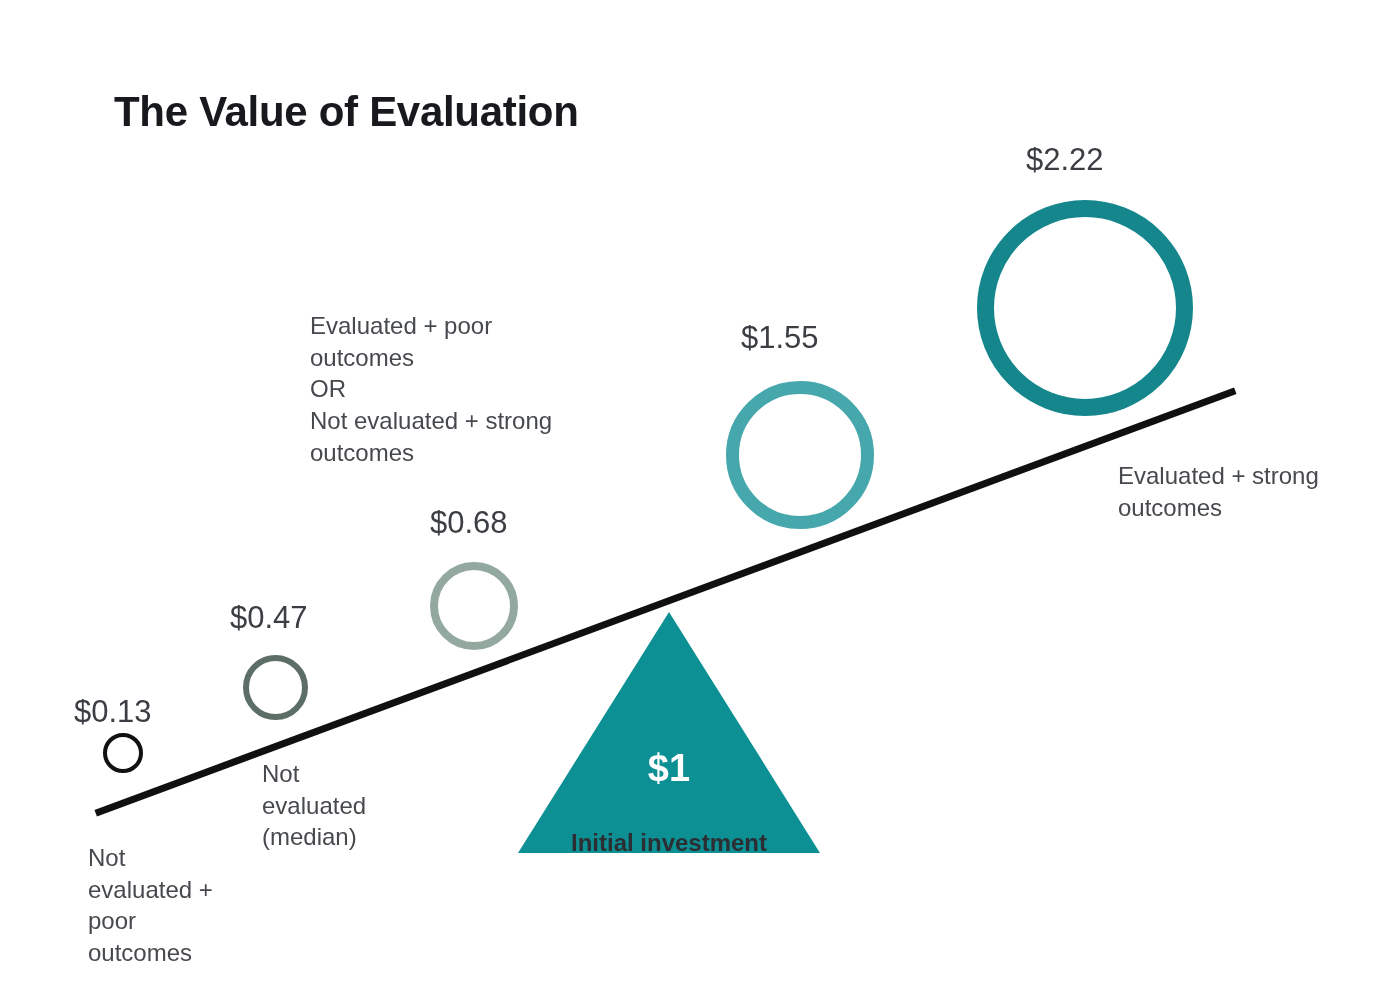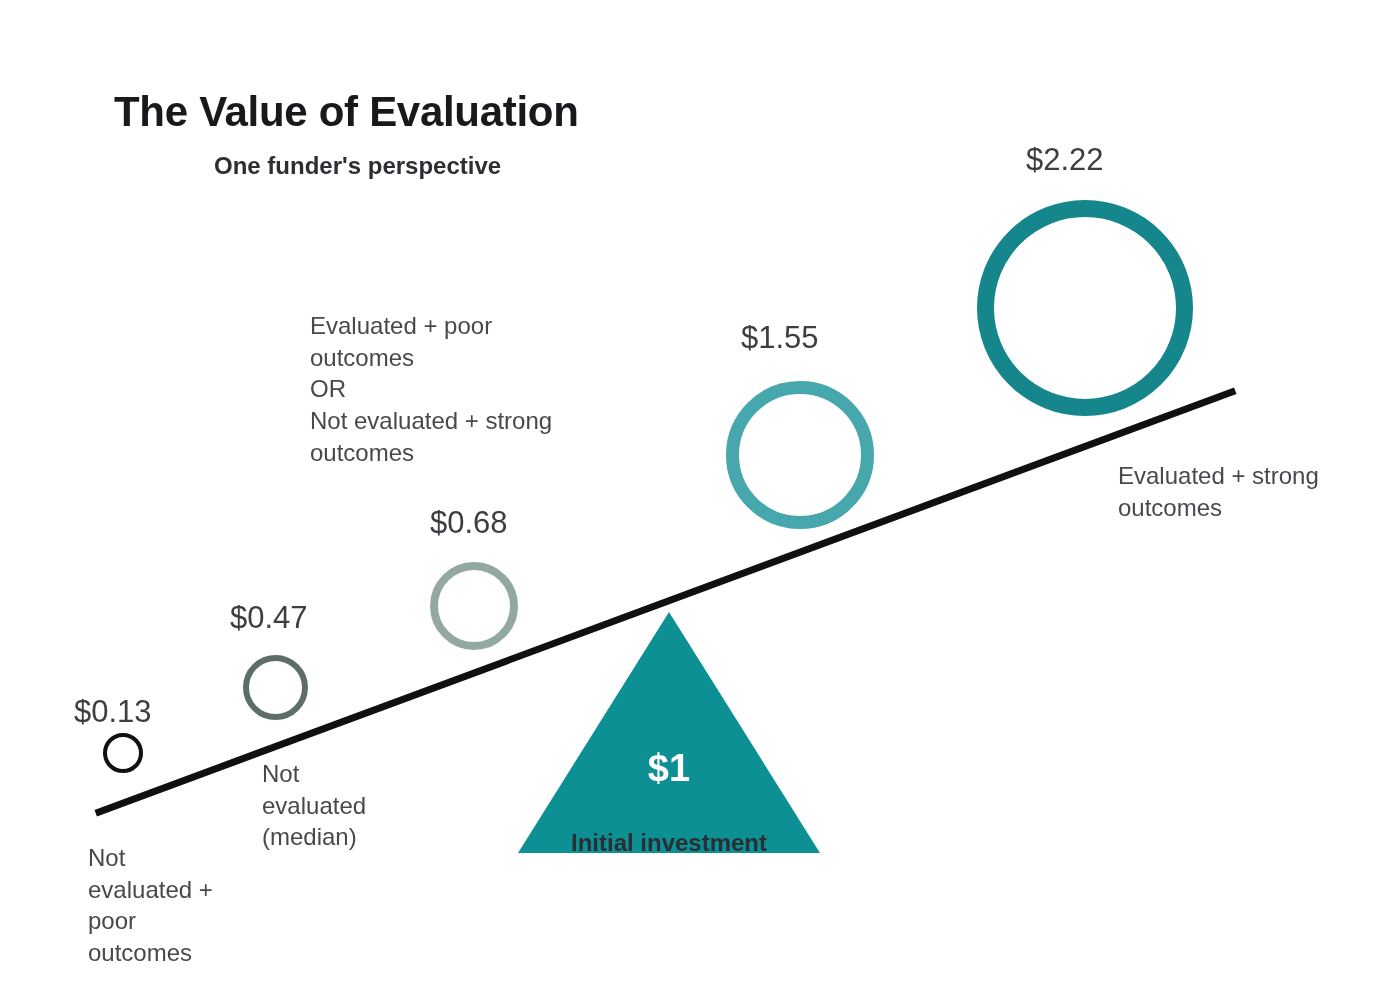--- a/index.html
+++ b/index.html
@@ -116,21 +116,20 @@
     color: #2b2e33;
     white-space: nowrap;
   }
 </style>
 </head>
 <body>
 
 <div id="canvas">
 
   <div class="title">The Value of Evaluation</div>
-  <div class="subtitle">One funder's perspective</div>
 
   <svg class="beam" viewBox="0 0 1400 999">
     <line id="beam-line" x1="99" y1="812" x2="1232" y2="392" stroke="#101010" stroke-width="7" stroke-linecap="square"></line>
   </svg>
 
   <div class="value-label" style="left:74px; top:694px;">$0.13</div>
   <div class="ring" style="left:103px; top:733px; width:40px; height:40px; border-width:4px; border-color:#111111;"></div>
   <div class="annot" style="left:88px; top:842px;">Not
 evaluated +
 poor

